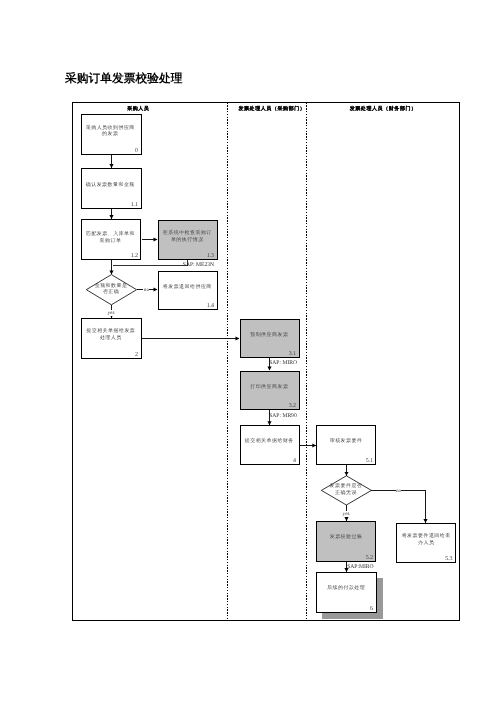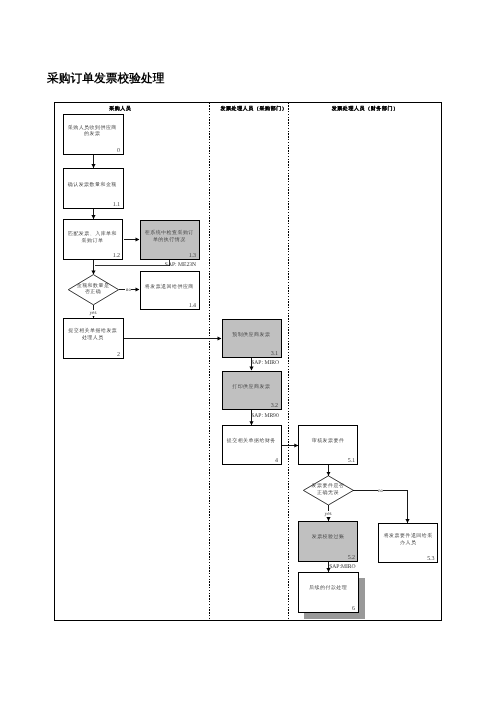--- a/index.html
+++ b/index.html
@@ -1,19 +1,19 @@
 <!DOCTYPE html>
 <html><head>
 <meta charset="utf-8">
 <style>
   html,body{margin:0;padding:0;background:#ffffff;}
   body{width:496px;height:702px;position:relative;overflow:hidden;
        font-family:"Liberation Sans",sans-serif;color:#000;
        -webkit-font-smoothing:antialiased;text-rendering:geometricPrecision;}
-  #page{position:absolute;left:0;top:0;width:400px;height:702px;
+  #page{position:absolute;left:18px;top:0;width:400px;height:702px;
         filter:grayscale(1);}
 
   #title{position:absolute;left:46.9px;top:72.4px;font-size:24px;font-weight:bold;
          line-height:26px;white-space:nowrap;
          transform:scale(0.4895);transform-origin:left top;}
 
   #frame{position:absolute;left:53.9px;top:101.8px;width:388.2px;height:519px;
          border:1.35px solid #000;box-sizing:border-box;}
 
   .colhdr{position:absolute;font-size:5px;letter-spacing:0.58px;font-weight:bold;

